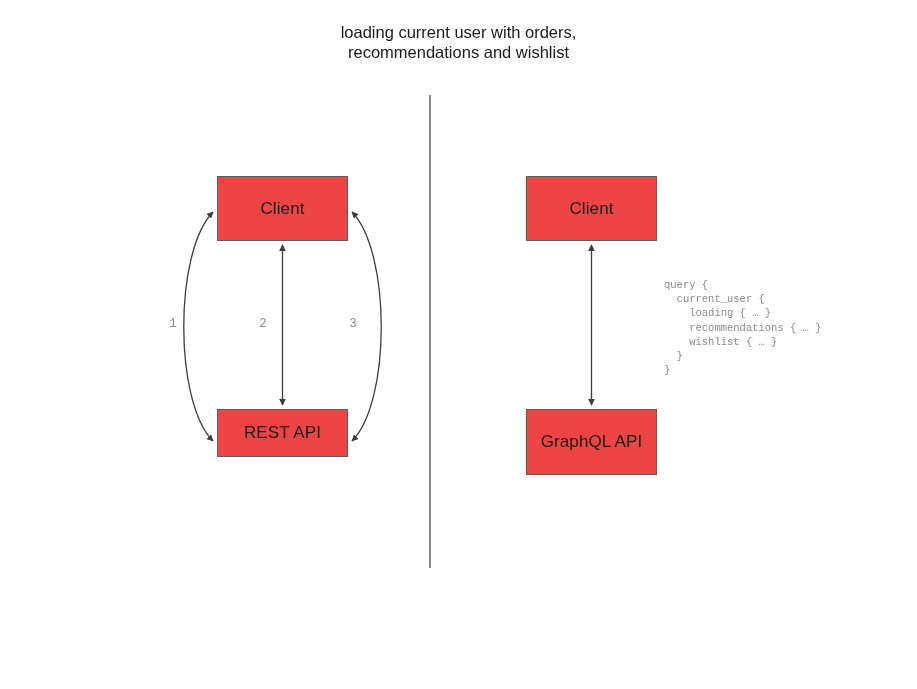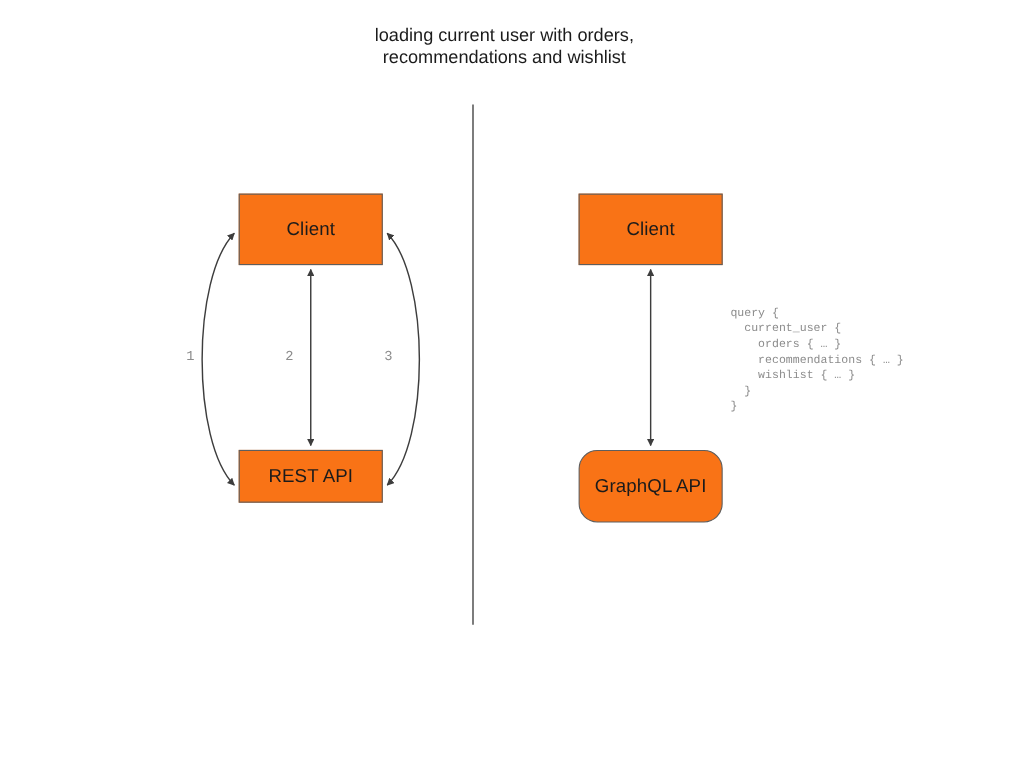--- a/index.html
+++ b/index.html
@@ -32,35 +32,35 @@
     font-size: 16.5px;
     line-height: 20px;
     color: #1b1b1b;
     font-family: "Liberation Sans", sans-serif;
     white-space: pre-line;
   }
 
   
   .node {
     box-sizing: border-box;
-    background: #f97316;
+    background: #ef4444;
     border: 1.4px solid #5e5e5e;
     display: flex;
     align-items: center;
     justify-content: center;
     font-size: 17px;
     color: #1b1b1b;
     font-family: "Liberation Sans", sans-serif;
     letter-spacing: 0.1px;
   }
 
   #node-rest-client  { left: 217px; top: 176px; width: 131px; height: 65px; }
   #node-rest-api     { left: 217px; top: 409px; width: 131px; height: 48px; }
   #node-gql-client   { left: 526px; top: 176px; width: 131px; height: 65px; }
-  #node-gql-api      { left: 526px; top: 409px; width: 131px; height: 66px; border-radius: 17px; }
+  #node-gql-api      { left: 526px; top: 409px; width: 131px; height: 66px; }
 
   
   #edge-layer {
     position: absolute;
     left: 0;
     top: 0;
     width: 917px;
     height: 689px;
     pointer-events: none;
   }
@@ -126,19 +126,19 @@
 
   <div class="abs node" id="node-gql-api">GraphQL API</div>
 
 
   <div class="abs edge-label" id="edge-label-1">1</div>
   <div class="abs edge-label" id="edge-label-2">2</div>
   <div class="abs edge-label" id="edge-label-3">3</div>
 
   <div class="abs mono-block" id="graphql-query">query {
   current_user {
-    orders { … }
+    loading { … }
     recommendations { … }
     wishlist { … }
   }
 }</div>
 
 </div>
 
 </body></html>

